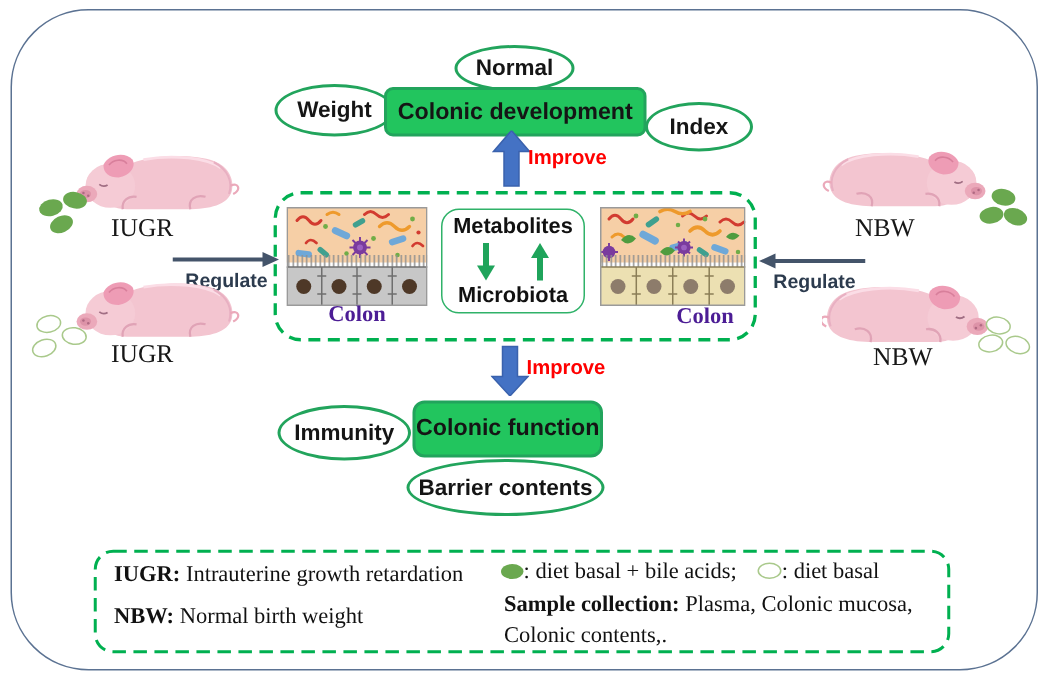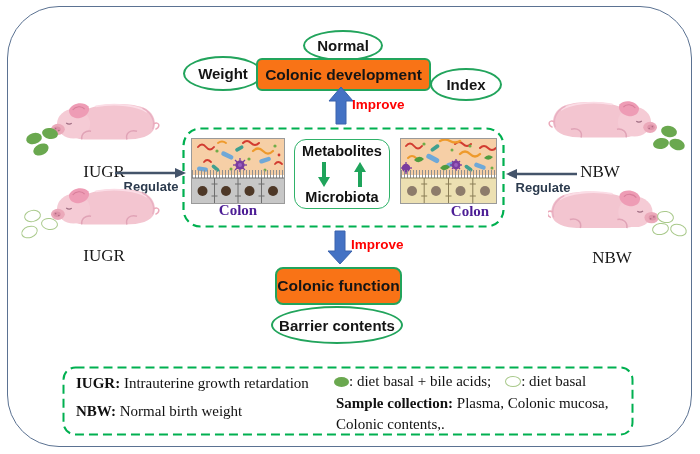--- a/index.html
+++ b/index.html
@@ -6,29 +6,29 @@
   .stage{position:relative;width:700px;height:454px;background:#fff;
          font-family:"Liberation Sans",sans-serif;overflow:hidden;}
   .abs{position:absolute;}
   .frame{position:absolute;left:7px;top:6px;width:683px;height:439px;
          border:1.5px solid #5b7292;border-radius:52px;}
   .oval{position:absolute;border:2px solid #22a45c;border-radius:50%;
         display:flex;align-items:center;justify-content:center;
         font-weight:600;font-size:15px;color:#151515;background:#fff;}
   .rbox{position:absolute;border:2px solid #22a45c;border-radius:6px;
         display:flex;align-items:center;justify-content:center;
-        font-weight:600;font-size:15.5px;color:#151515;background:#f97316;}
+        font-weight:600;font-size:15.5px;color:#151515;background:#22c55e;}
   .metbox{position:absolute;border:1.5px solid #2fb269;border-radius:12px;
         background:#fff;display:flex;flex-direction:column;align-items:center;
         justify-content:space-between;padding:3px 2px;}
   .metlabel{font-weight:600;font-size:14.5px;color:#111;}
   .improve{position:absolute;font-weight:700;font-size:13.5px;color:#ff0000;}
   .regulate{position:absolute;font-weight:700;font-size:13px;color:#2c3b4e;text-align:center;}
   .serif-label{position:absolute;font-family:"Liberation Serif",serif;
-        font-size:17px;color:#171717;text-align:center;margin-top:20px;}
+        font-size:17px;color:#171717;text-align:left;}
   .colon-label{position:absolute;font-family:"Liberation Serif",serif;
         font-weight:700;font-size:15px;color:#4c1d95;text-align:center;}
   .legend-text{position:absolute;font-family:"Liberation Serif",serif;
         font-size:15px;color:#111;line-height:21px;}
   .legend-text b{font-weight:700;}
   .dotf{position:absolute;background:#6aa84f;border-radius:50%;}
   .doto{position:absolute;background:#fff;border:1.6px solid #a9c98b;border-radius:50%;}
   .ldot{display:inline-block;width:15px;height:10px;border-radius:50%;
         background:#6aa84f;vertical-align:-1px;}
   .lodot{display:inline-block;width:14px;height:9px;border-radius:50%;
@@ -201,20 +201,23 @@
     </g>
     <rect x="0.5" y="0.5" width="96" height="65" fill="none" stroke="#9a9a9a"></rect>
   </svg>
   <div class="colon-label" style="left:430px;top:203px;width:80px">Colon</div>
 
   <svg class="abs" style="left:327px;top:230px" width="26" height="34" viewBox="0 0 26 34">
     <polygon points="13,34 1,21 8,21 8,1 18,1 18,21 25,21" fill="#4472c4" stroke="#3a62ad" stroke-width="1"></polygon>
   </svg>
   <div class="improve" style="left:351px;top:237px">Improve</div>
 
+  <div class="oval" style="left:185px;top:270px;width:85px;height:33px">
+    <span>Immunity</span>
+  </div>
   <div class="rbox" style="left:275px;top:267px;width:123px;height:34px;border-radius:8px">
     <span>Colonic function</span>
   </div>
   <div class="oval" style="left:271px;top:306px;width:128px;height:34px">
     <span>Barrier contents</span>
   </div>
 
   <svg class="abs" style="left:46px;top:99px" width="114" height="46" viewBox="0 0 120 50">
       <use href="#piglet"></use>
     </svg>

